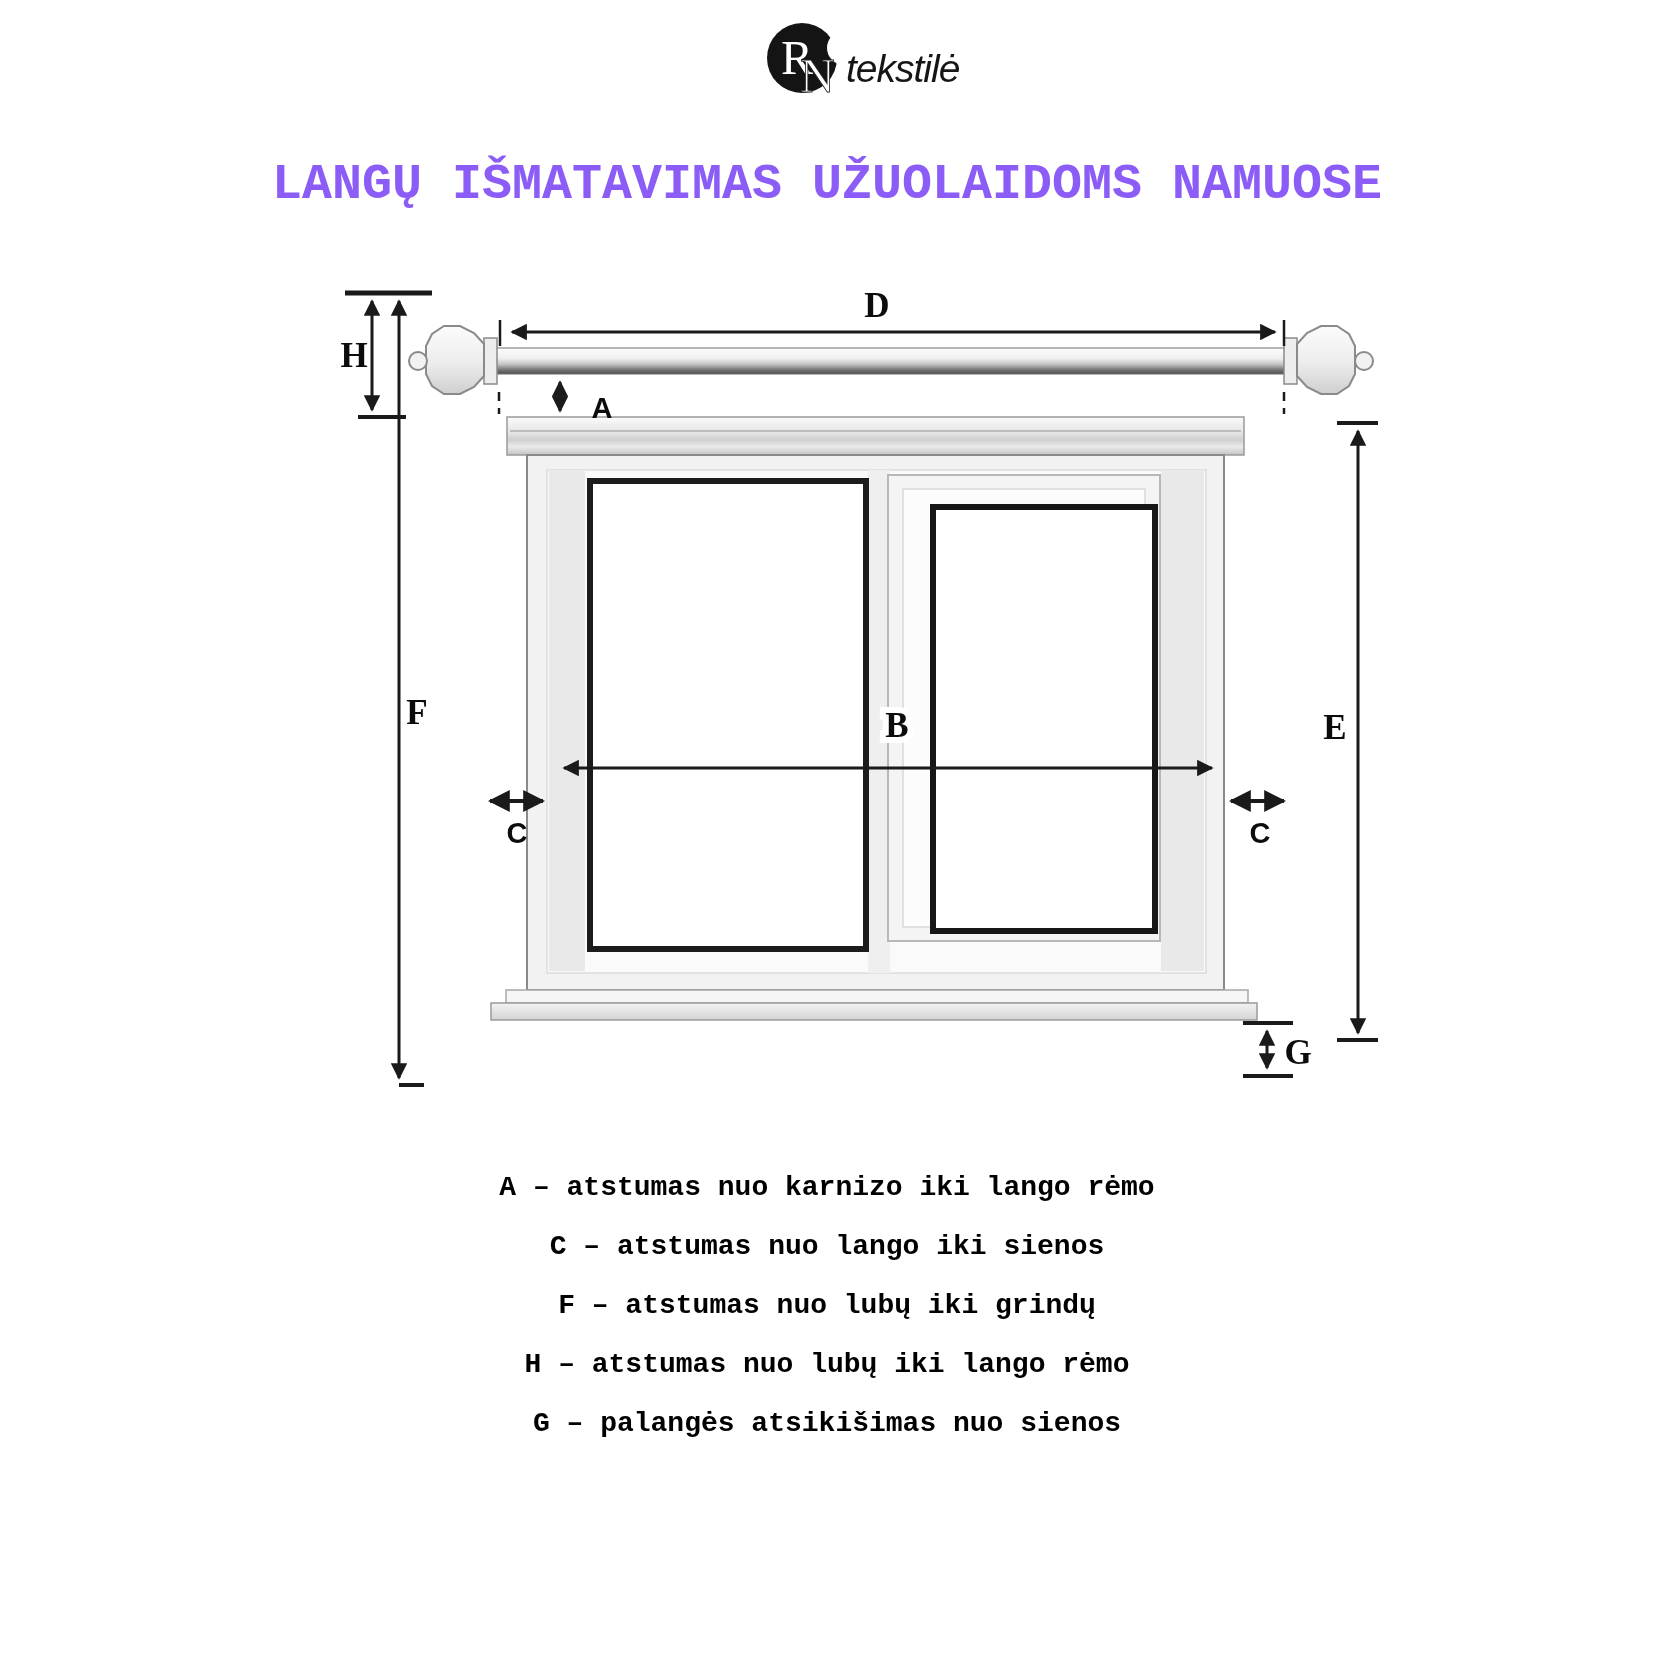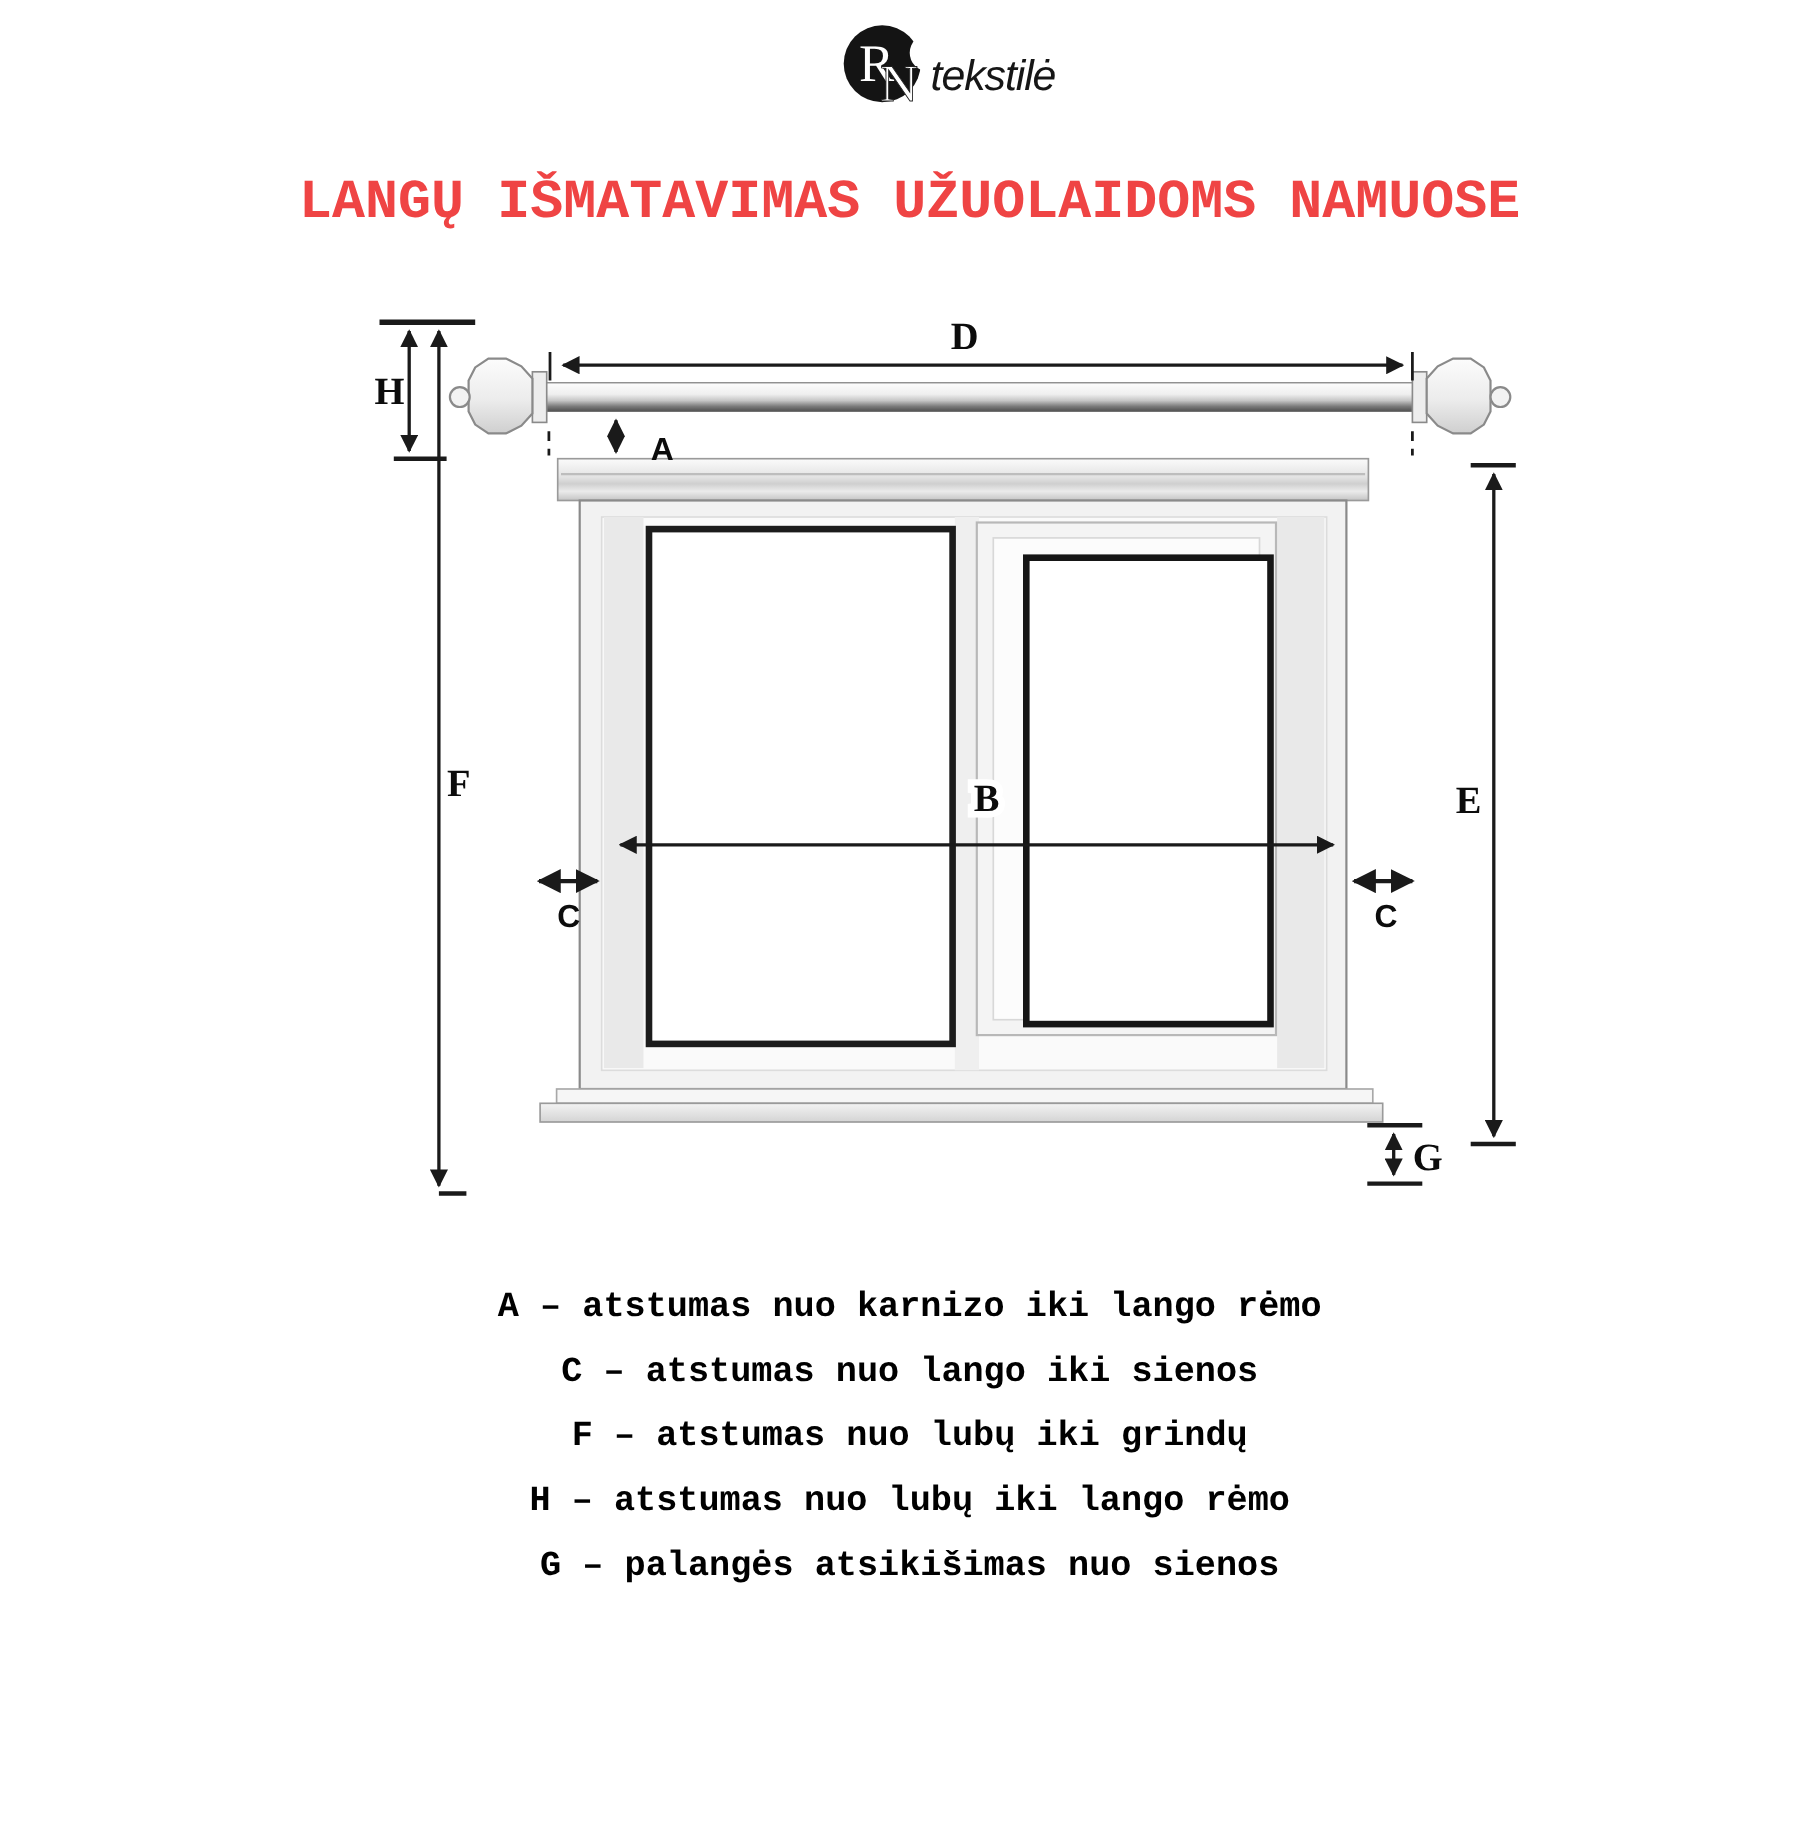--- a/index.html
+++ b/index.html
@@ -5,21 +5,21 @@
   html,body{margin:0;padding:0;background:#ffffff;}
   body{width:1654px;height:1655px;position:relative;overflow:hidden;
        font-family:"Liberation Sans",sans-serif;color:#000;}
 
   
   .logo{position:absolute;left:750px;top:16px;width:260px;height:92px;}
 
   
   .title{position:absolute;top:156px;left:0;width:100%;text-align:center;
          font-family:"Liberation Mono",monospace;font-weight:bold;
-         font-size:50px;letter-spacing:0px;color:#ef4444;white-space:nowrap;}
+         font-size:50px;letter-spacing:0px;color:#8b5cf6;white-space:nowrap;}
 
   
   .diagram{position:absolute;left:0;top:255px;width:1654px;height:870px;}
 
   .dim-line{stroke:#1a1a1a;stroke-width:3;fill:none;}
   .dim-line.thick{stroke-width:4;}
   .tick{stroke:#1a1a1a;stroke-width:4;fill:none;}
   .tick.heavy{stroke-width:5;}
   .bracket{stroke:#1a1a1a;stroke-width:2.5;fill:none;}
   .bracket.dashed{stroke-dasharray:9 7;}
@@ -30,21 +30,21 @@
             font-size:29px;fill:#0c0c0c;}
   .halo{paint-order:stroke;stroke:#ffffff;stroke-width:12px;}
 
   .logo-word{font-family:"Liberation Sans",sans-serif;font-style:italic;
              font-size:39px;fill:#161616;letter-spacing:-1px;}
   .logo-rn{font-family:"Liberation Serif",serif;font-size:48px;fill:#ffffff;}
 
   
   .legend{position:absolute;top:1158px;left:0;width:100%;text-align:center;}
   .legend-line{font-family:"Liberation Mono",monospace;font-weight:bold;
-               font-size:32px;line-height:59px;color:#000;white-space:nowrap;}
+               font-size:28px;line-height:59px;color:#000;white-space:nowrap;}
 </style>
 </head>
 <body>
 
 <svg class="logo" viewBox="0 0 260 92">
   <circle cx="52" cy="42" r="35" fill="#141414"></circle>
   <circle cx="94" cy="32" r="17" fill="#ffffff"></circle>
   <text class="logo-rn" x="31" y="58">R</text>
   <text class="logo-rn" x="50" y="76" stroke="#222222" stroke-width="0.8">N</text>
   <text class="logo-word" x="96" y="66">tekstilė</text>

